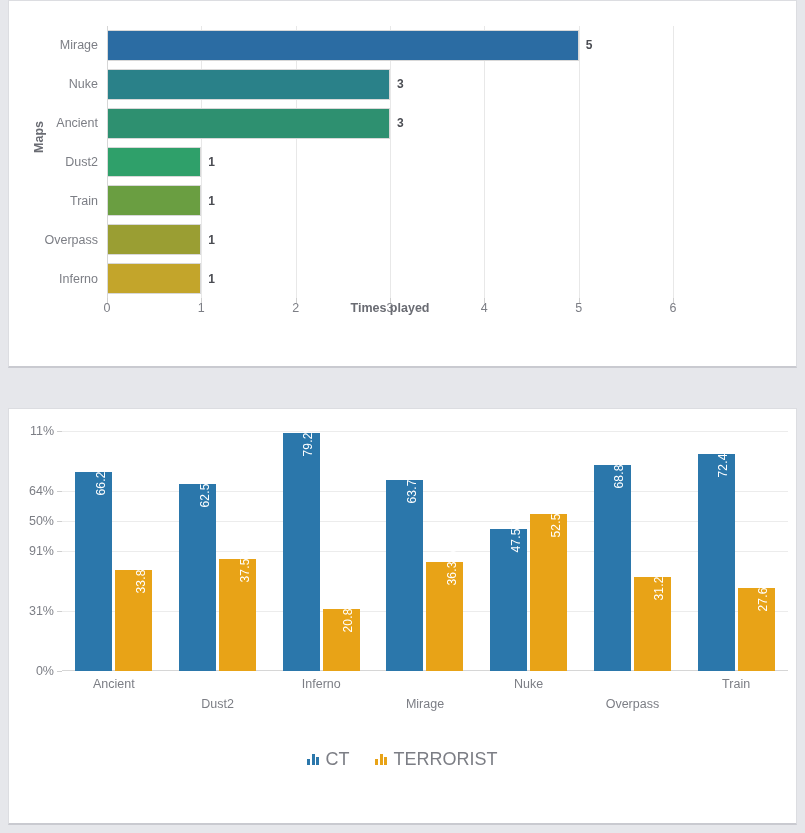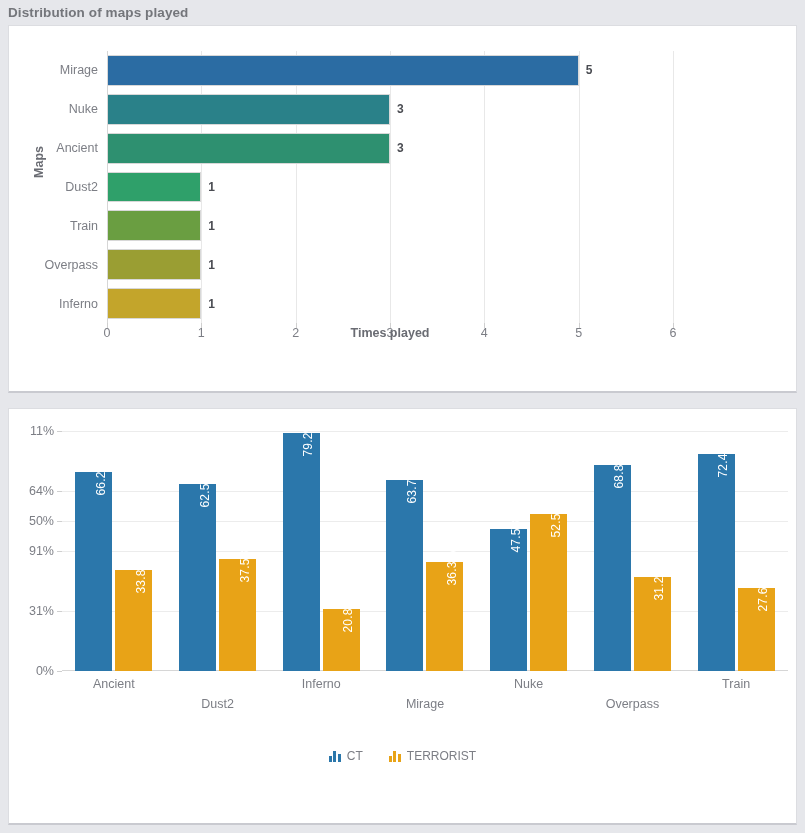--- a/index.html
+++ b/index.html
@@ -213,39 +213,38 @@
     width: 100%;
     display: flex;
     justify-content: center;
     align-items: center;
     gap: 26px;
   }
   .legend-item {
     display: flex;
     align-items: center;
     gap: 6px;
-    font-size: 12px;
+    font-size: 18px;
     color: #7c7e85;
   }
   .legend-icon {
     display: flex;
     align-items: flex-end;
     gap: 1.5px;
     height: 11px;
   }
   .legend-icon i { display: block; width: 3px; }
   .legend-icon i:nth-child(1) { height: 6px; }
   .legend-icon i:nth-child(2) { height: 11px; }
   .legend-icon i:nth-child(3) { height: 8px; }
 </style>
 </head>
 <body>
 
 <section class="panel" id="panel-maps">
-  <div class="panel-header">Distribution of maps played</div>
   <div class="panel-body">
     <div class="h-ytitle">Maps</div>
     <div class="h-plot" id="h-plot">
         <div class="h-axisline" style="left: 0px;"></div>
         <div class="h-tickmark" style="left: 0px;"></div>
         <div class="h-tick" style="left: 0px;">0</div>
         <div class="h-gridline" style="left: 94.3333px;"></div>
         <div class="h-tickmark" style="left: 94.3333px;"></div>
         <div class="h-tick" style="left: 94.3333px;">1</div>
         <div class="h-gridline" style="left: 188.667px;"></div>

